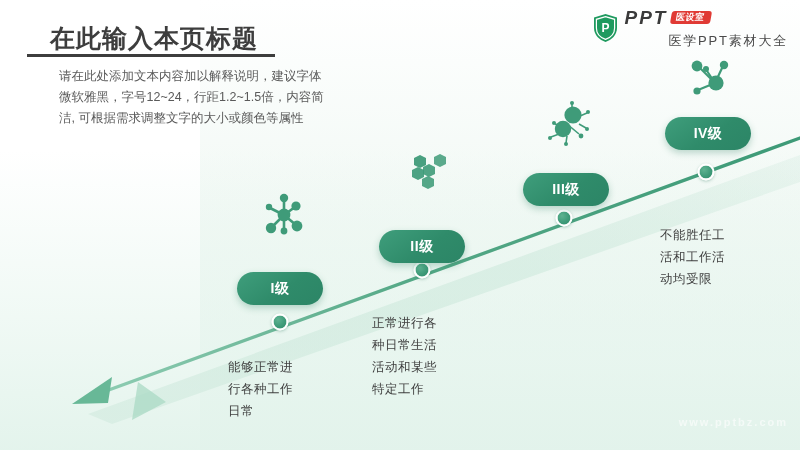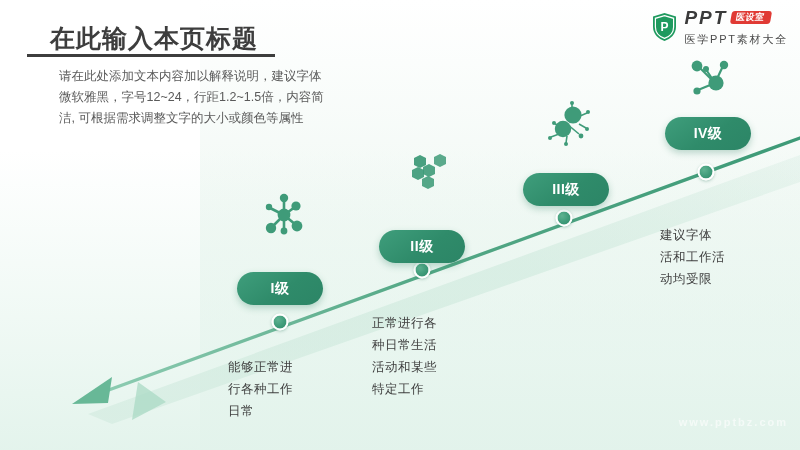--- a/index.html
+++ b/index.html
@@ -48,22 +48,22 @@
   .logo-ppt {
     font-size:19px; font-weight:bold; color:#3b3b3b;
     letter-spacing:2px; font-style:italic; line-height:1;
   }
   .logo-badge {
     background:#e03a34; color:#fff; font-size:9px; font-weight:bold;
     padding:2px 6px 2px 5px; border-radius:3px; line-height:1;
     transform:skewX(-10deg); letter-spacing:.5px;
   }
   .logo-sub {
-    font-size:11px; color:#4a4a4a; letter-spacing:1.8px;
-    line-height:1; white-space:nowrap;
+    font-size:13px; color:#4a4a4a; letter-spacing:1.8px;
+    line-height:1; white-space:nowrap;margin-left:44px;
   }
 
   
   #timeline { position:absolute; left:0; top:0; width:800px; height:450px; }
 
   
   .node {
     position:absolute; width:17px; height:17px; border-radius:50%;
     background:radial-gradient(circle at 35% 32%,#5fb392 0%,#3f9b79 55%,#2f8a68 100%);
     border:2.5px solid #ffffff;
@@ -242,20 +242,20 @@
 
   <div class="desc" style="left:372px; top:312px;">
     <div>正常进行各</div>
     <div>种日常生活</div>
     <div>活动和某些</div>
     <div>特定工作</div>
   </div>
 
 
   <div class="desc" style="left:660px; top:224px;">
-    <div>建议字体</div>
+    <div>不能胜任工</div>
     <div>活和工作活</div>
     <div>动均受限</div>
   </div>
 
   <div class="watermark">www.pptbz.com</div>
 
 </div>
 
 </body></html>

